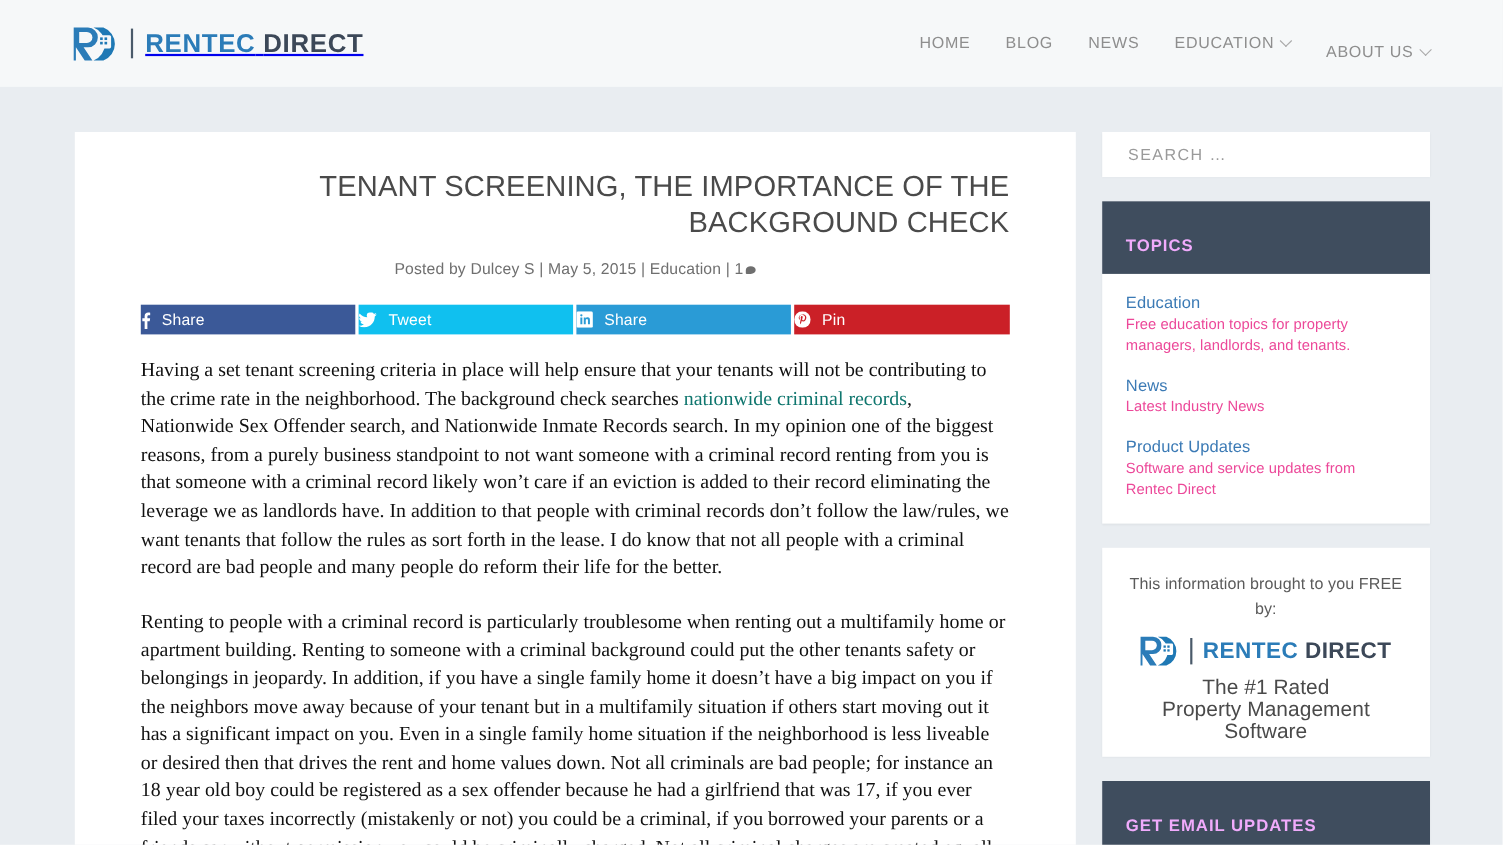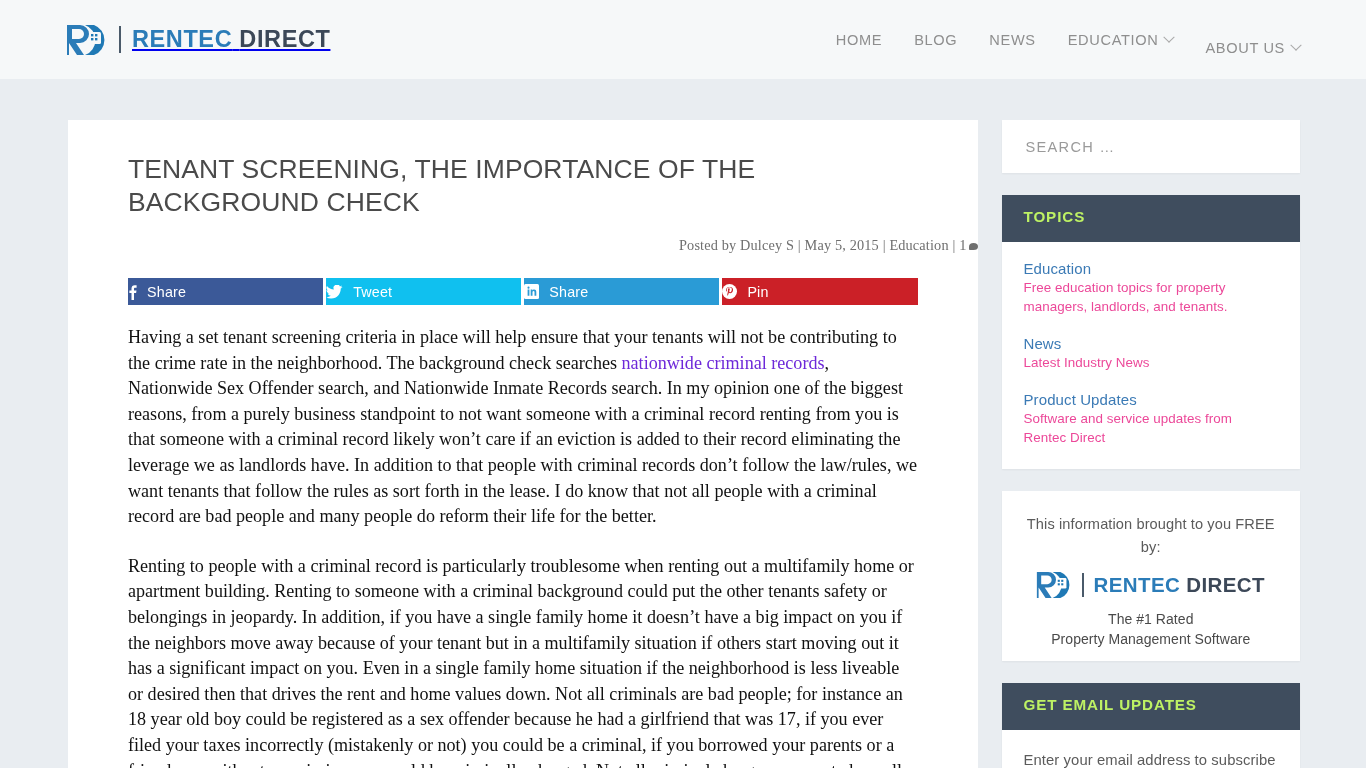--- a/index.html
+++ b/index.html
@@ -98,33 +98,32 @@
     background: #ffffff;
     padding: 33px 0 0 0;
     min-height: 650px;
   }
 
   .post-title {
     font-size: 26.5px;
     line-height: 33px;
     font-weight: 400;
     color: #4a4a4a;
-    text-align: left;
+    text-align: right;
     letter-spacing: 0.1px;
     padding: 0 60px;
     text-transform: uppercase;
   }
 
   .post-meta {
-    text-align: right;
+    text-align: center;
     color: #6f6f6f;
     font-size: 14.3px;
     margin-top: 18px;
     letter-spacing: 0.15px;
-    font-family: Liberation Serif, serif;
   }
   .comment-bubble {
     display: inline-block;
     width: 9px;
     height: 7px;
     background: #6f6f6f;
     border-radius: 50% 50% 50% 10%;
     position: relative;
     top: 0px;
     margin-left: 2px;
@@ -160,57 +159,57 @@
   
   .post-body {
     margin: 20px 60px 0 60px;
     font-family: "Liberation Serif", serif;
     font-size: 18.1px;
     line-height: 25.6px;
     color: #111111;
     text-align: left;
   }
   .post-body p { margin-bottom: 24px; }
-  .post-body a { color: #6d28d9; text-decoration: none; }
+  .post-body a { color: #0f766e; text-decoration: none; }
 
   
   .sidebar {
     width: 299px;
     display: flex;
     flex-direction: column;
     gap: 22px;
   }
 
   .widget {
     background: #ffffff;
     box-shadow: 0 1px 2px rgba(0,0,0,0.05);
   }
 
   .search-widget { padding: 0; }
   .search-input {
     width: 100%;
-    height: 53px;
+    height: 41px;
     border: none;
     outline: none;
     background: transparent;
     padding: 0 24px;
     font-family: "Liberation Sans", sans-serif;
     font-size: 14.6px;
     letter-spacing: 1.3px;
     color: #999999;
   }
   .search-input::placeholder { color: #9a9a9a; text-transform: uppercase; }
 
   .widget-title {
     background: #3f4d5e;
-    color: #bef264;
+    color: #f0abfc;
     font-size: 15.2px;
     font-weight: 700;
     letter-spacing: 0.9px;
-    padding: 13px 22px 17px 22px;
+    padding: 32px 22px 17px 22px;
     text-transform: uppercase;
   }
 
   .widget-body { padding: 18px 22px 22px 22px; }
 
   .topic { margin-bottom: 19px; }
   .topic:last-child { margin-bottom: 0; }
   .topic-link {
     display: block;
     color: #3b7ab5;
@@ -243,21 +242,21 @@
     align-items: center;
     justify-content: center;
     margin: 11px 0 9px 0;
   }
   .promo-logo .logo-mark { width: 40px; height: 30px; }
   .promo-logo .logo-divider { height: 24px; margin: 0 9px 0 6px; }
   .promo-logo .logo-text { font-size: 20.5px; letter-spacing: 0.4px; }
 
   .promo-tag {
     color: #4a4a4a;
-    font-size: 14px;
+    font-size: 19px;
     line-height: 20px;
     letter-spacing: 0.05px;
   }
 
   .email-body {
     padding: 18px 22px 20px 22px;
     color: #5b5b5b;
     font-size: 14.8px;
     line-height: 24px;
     letter-spacing: 0.1px;

